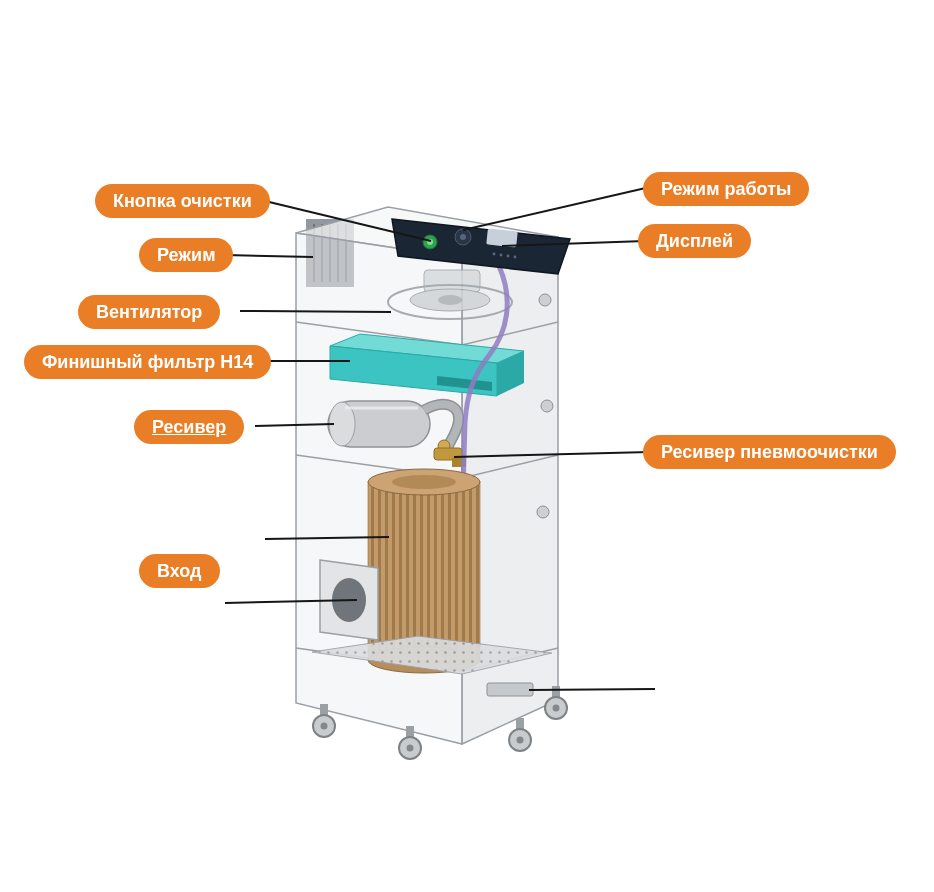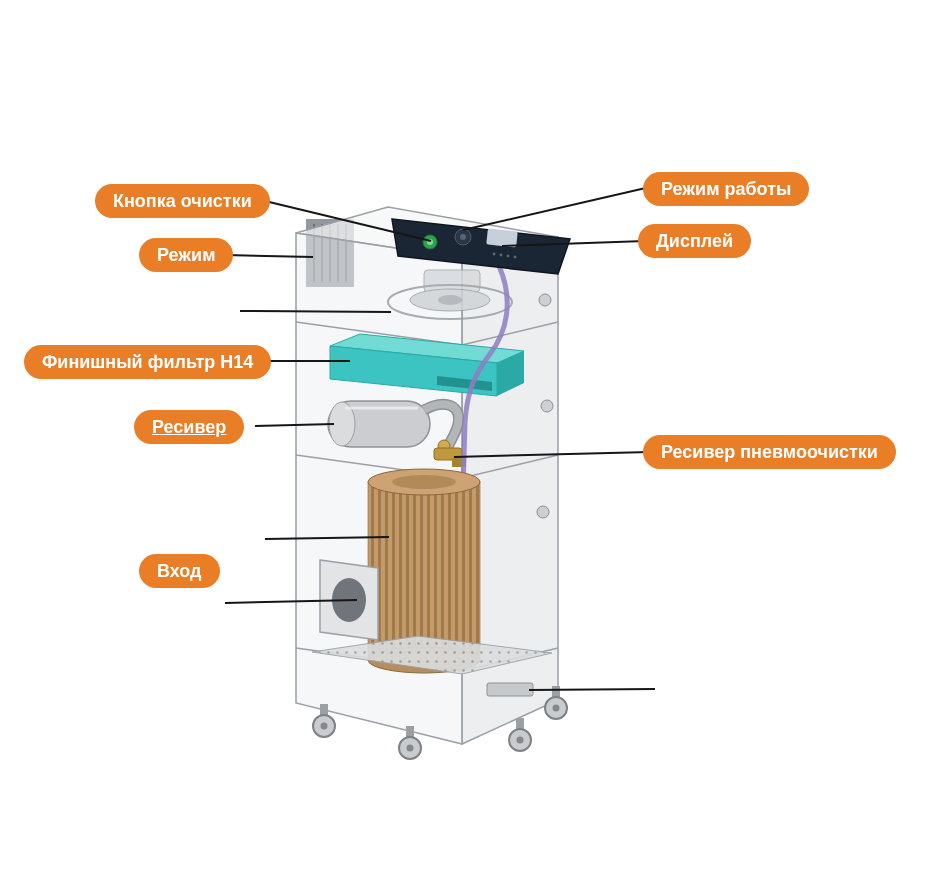--- a/index.html
+++ b/index.html
@@ -171,19 +171,20 @@
       <line class="leader" x1="225" y1="603" x2="357" y2="600"></line>
       <line class="leader" x1="650" y1="187" x2="463" y2="230"></line>
       <line class="leader" x1="645" y1="241" x2="502" y2="246"></line>
       <line class="leader" x1="650" y1="452" x2="454" y2="457"></line>
       <line class="leader" x1="655" y1="689" x2="529" y2="690"></line>
     </g>
   </svg>
 
   <div class="pill" style="left:95px; top:184px;">Кнопка очистки</div>
   <div class="pill" style="left:139px; top:238px;">Режим</div>
+  <div class="pill" style="left:78px; top:295px;">Вентилятор</div>
   <div class="pill" style="left:24px; top:345px;">Финишный фильтр H14</div>
   <div class="pill" style="left:134px; top:410px;text-decoration:underline;">Ресивер</div>
   <div class="pill" style="left:139px; top:554px;">Вход</div>
   <div class="pill" style="left:643px; top:161px;margin-top:11px;">Режим работы</div>
   <div class="pill" style="left:638px; top:224px;">Дисплей</div>
   <div class="pill" style="left:643px; top:435px;">Ресивер пневмоочистки</div>
 </div>
 
 </body></html>

